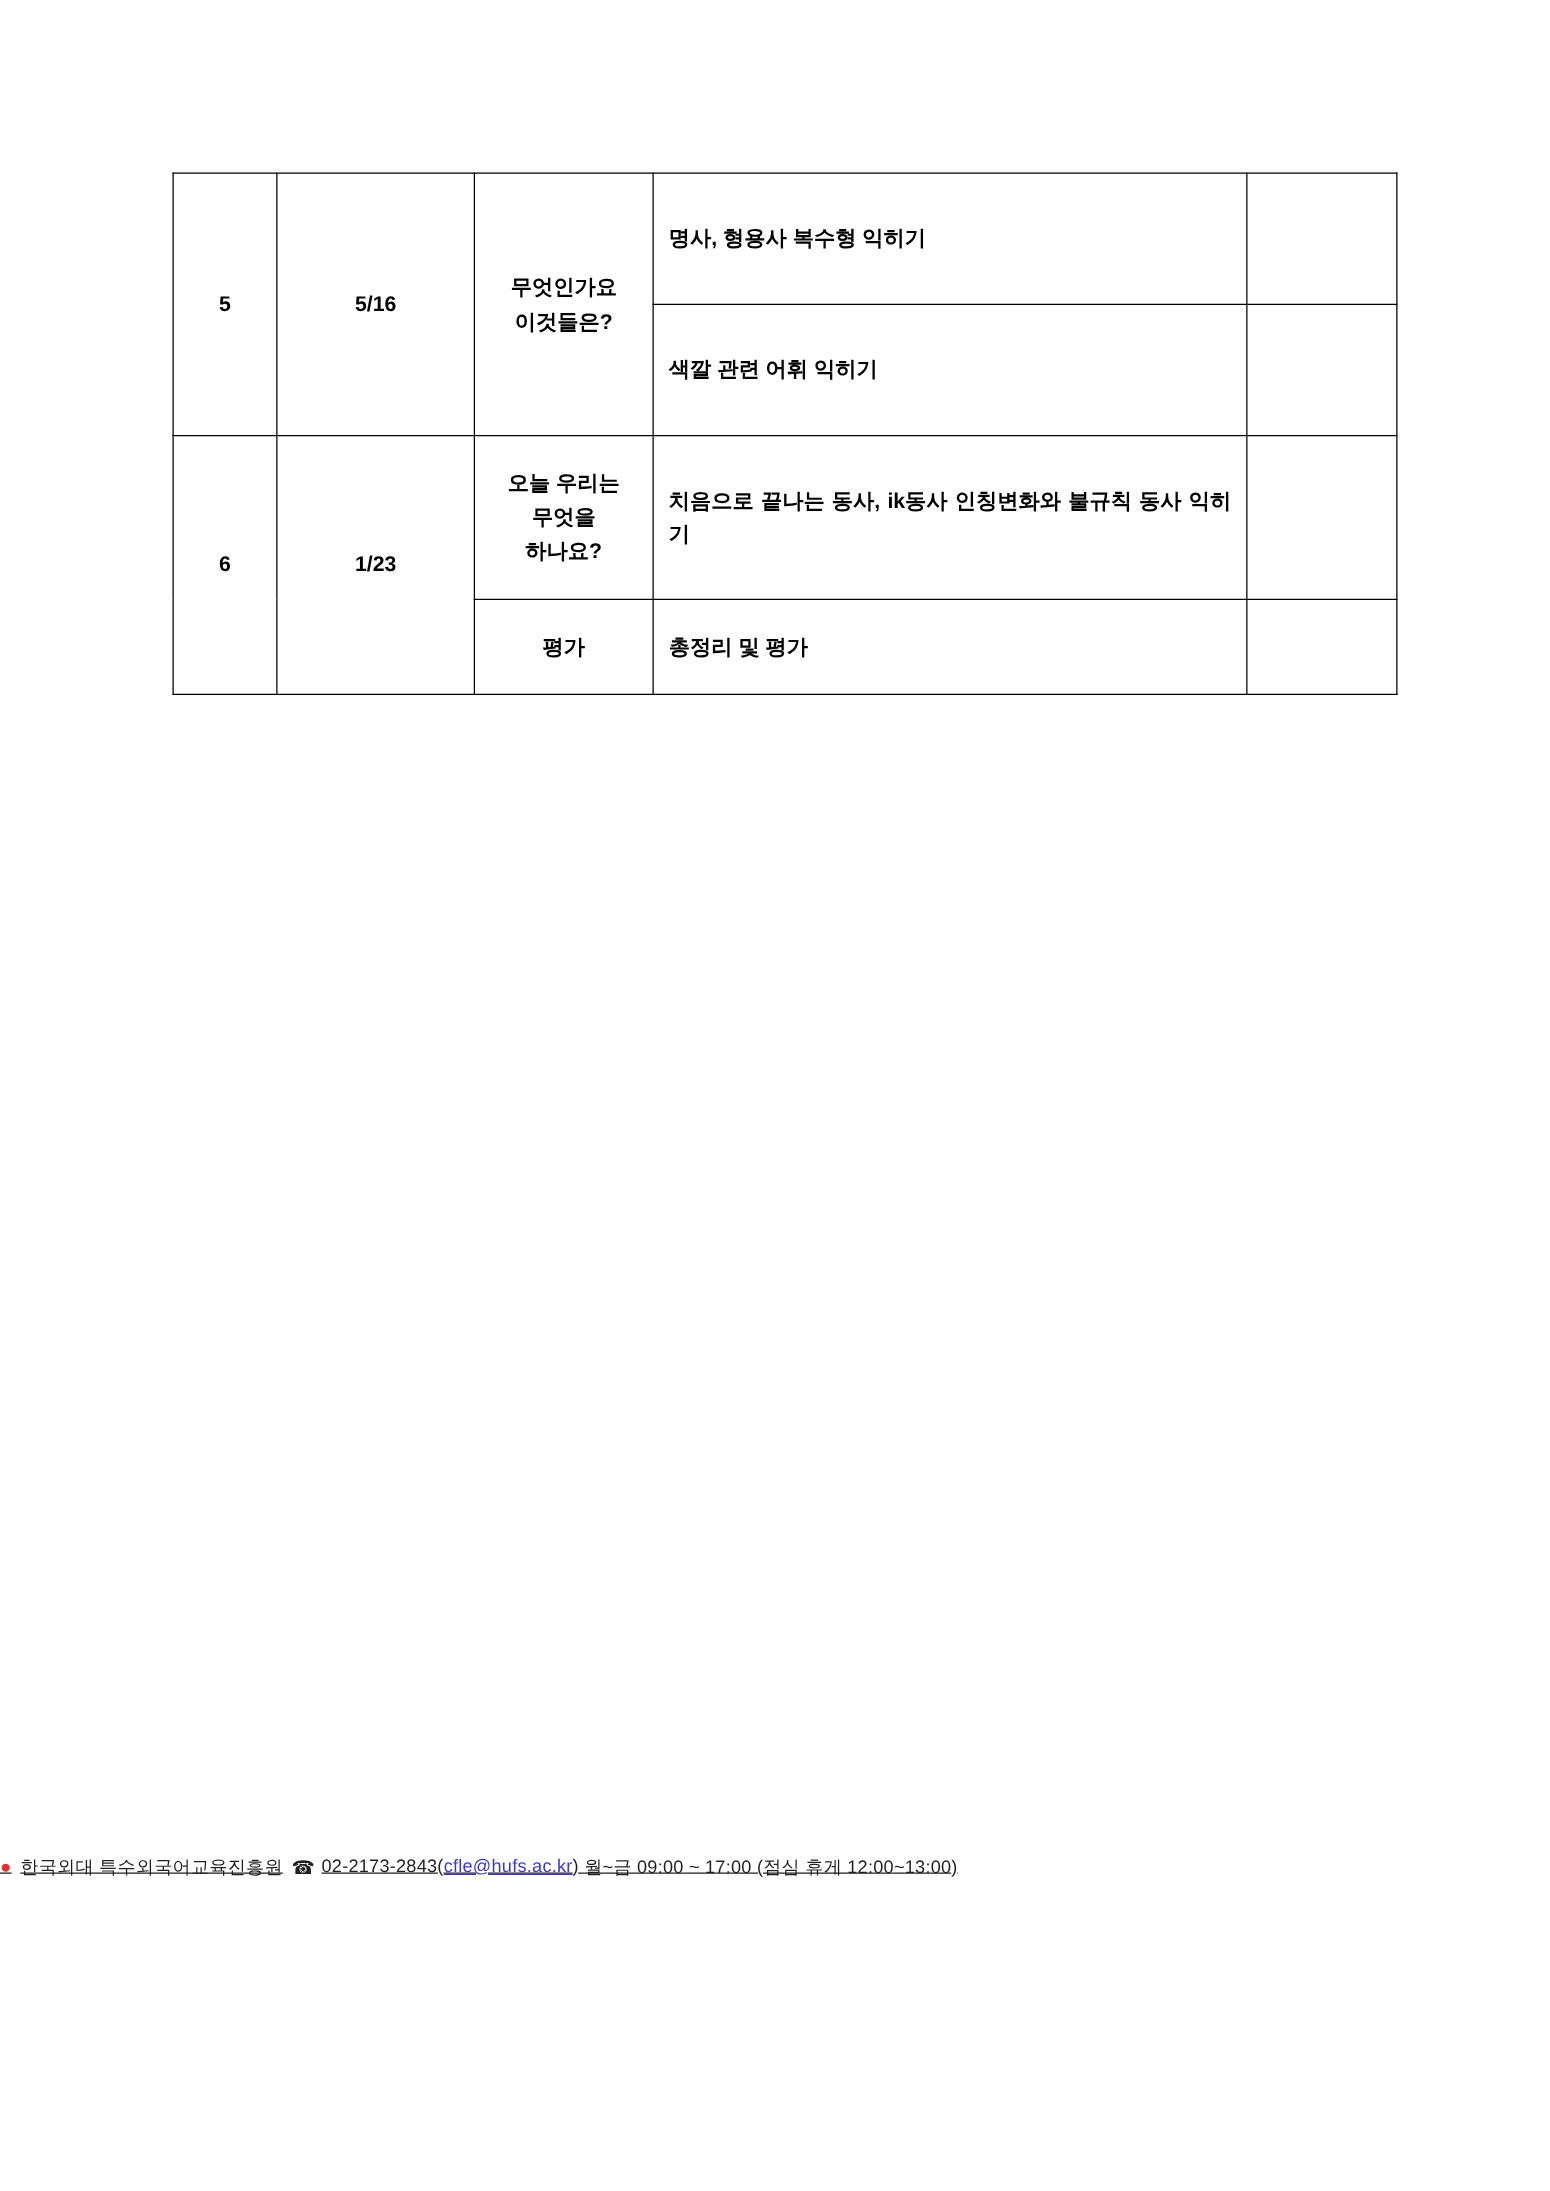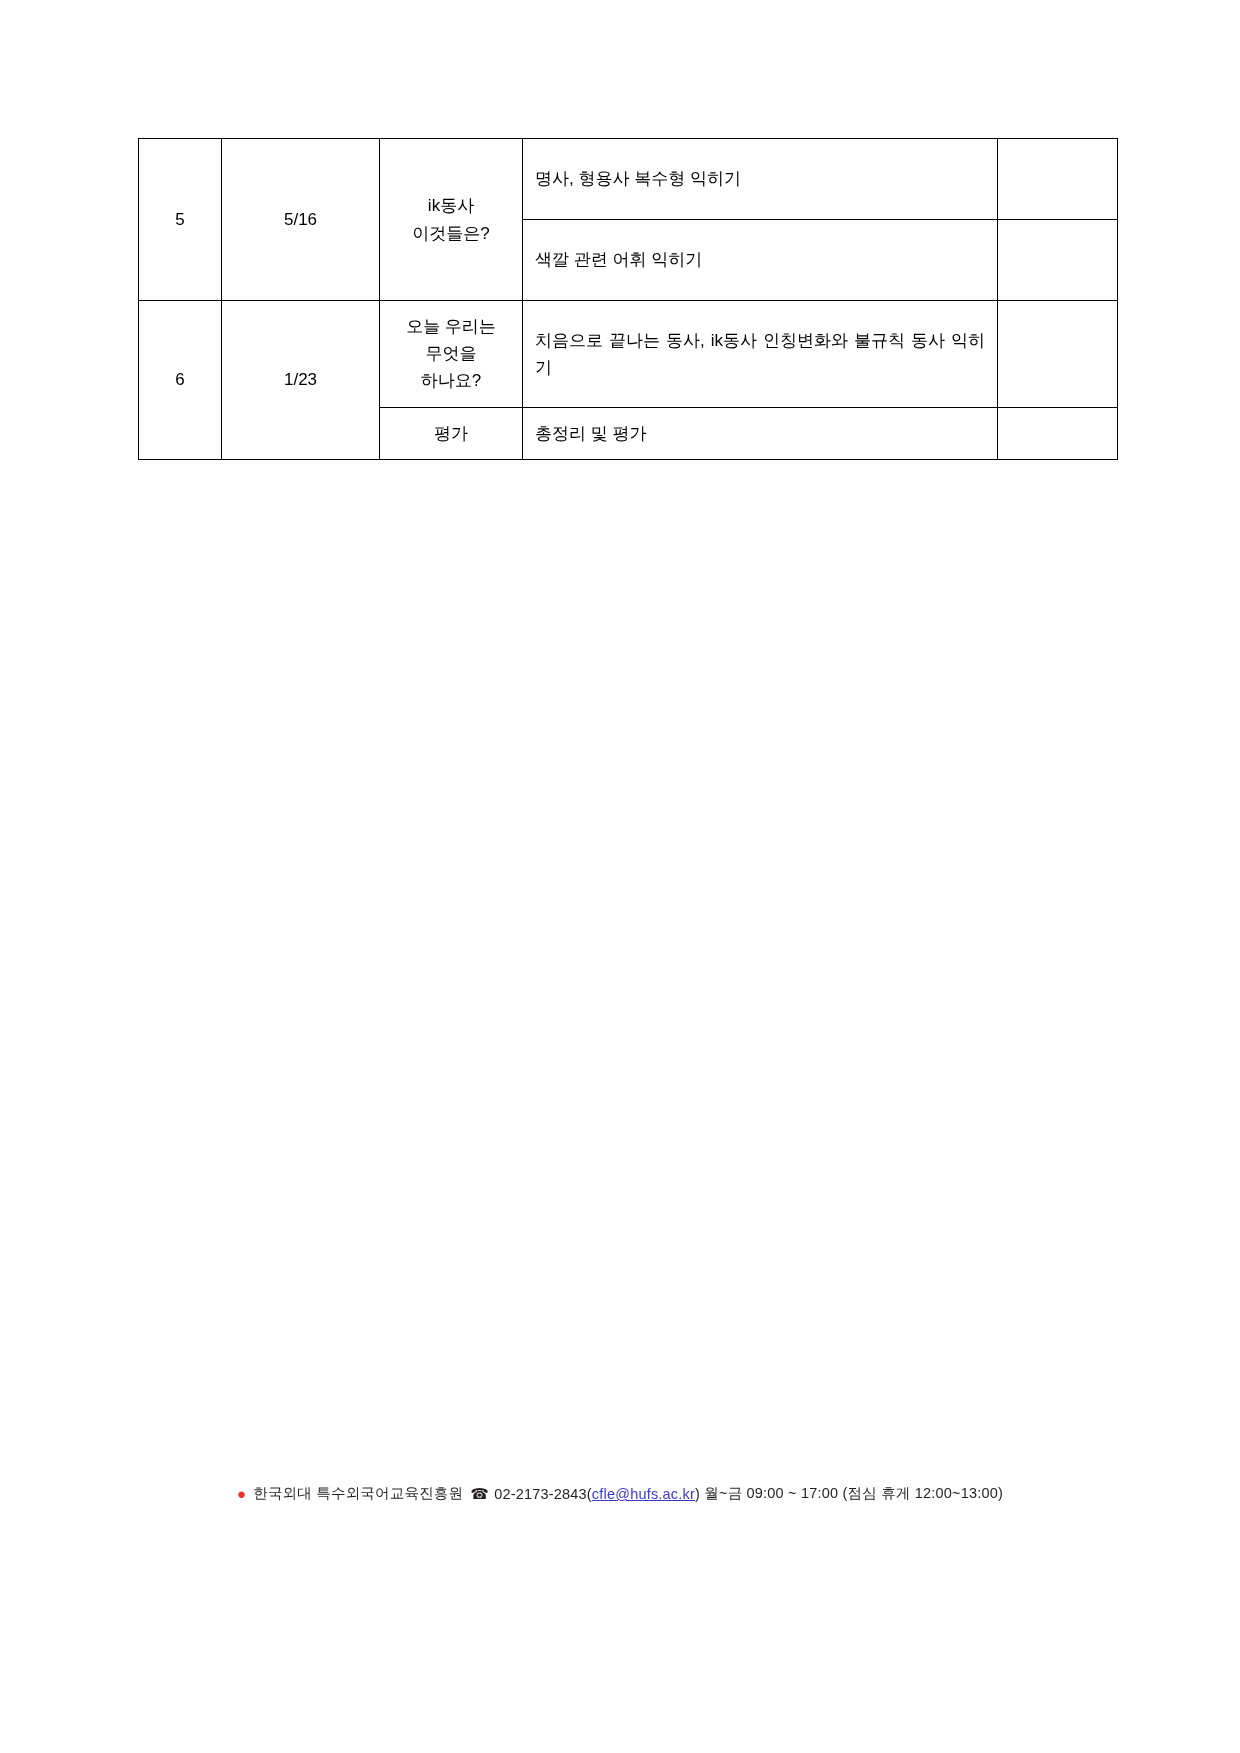--- a/index.html
+++ b/index.html
@@ -24,25 +24,26 @@
   .schedule-table {
     position: absolute;
     left: 138px;
     top: 138px;
     width: 965px;
     border-collapse: collapse;
     table-layout: fixed;
   }
   .schedule-table td {
     border: 1px solid #000000;
-    padding: 12px 12px;
+    padding: 24px 12px;
     font-size: 17px;
     line-height: 1.6;
     vertical-align: middle;
     color: #000000;
+    font-weight: bold;
   }
   .col-no    { width: 58px;  text-align: center; }
   .col-date  { width: 133px; text-align: center; margin-top: 32px; }
   .col-topic { width: 118px; text-align: center; }
   .col-desc  { width: 450px; text-align: left; }
   .col-note  { width: 95px;  }
   .cell-center { text-align: center; }
   .cell-topic-multiline {
     text-align: center;
     line-height: 1.55;
@@ -50,25 +51,25 @@
   .desc-justify {
     text-align: justify;
     text-align-last: left;
   }
   .row-tall td { height: 56px; }
   .footer {
     position: absolute;
     left: 0;
     top: 1484px;
     width: 1240px;
-    text-align: center;
     font-size: 14.5px;
     letter-spacing: 0.2px;
     white-space: nowrap;
     color: #231f20;
+    text-decoration: underline;
   }
   .footer .bullet {
     color: #e8312f;
     font-size: 15px;
     vertical-align: middle;
     margin-right: 7px;
   }
   .footer .seg { vertical-align: middle; }
   .footer .phone-icon {
     display: inline-block;
@@ -86,21 +87,21 @@
 <body>
 
 <div class="page">
 
   <table class="schedule-table">
     <tbody>
       <tr class="row-tall">
         <td class="col-no cell-center" rowspan="2">5</td>
         <td class="col-date cell-center" rowspan="2">5/16</td>
         <td class="col-topic cell-topic-multiline" rowspan="2">
-          <div>ik동사</div>
+          <div>무엇인가요</div>
           <div>이것들은?</div>
         </td>
         <td class="col-desc">명사, 형용사 복수형 익히기</td>
         <td class="col-note"></td>
       </tr>
       <tr class="row-tall">
         <td class="col-desc">색깔 관련 어휘 익히기</td>
         <td class="col-note"></td>
       </tr>
 

